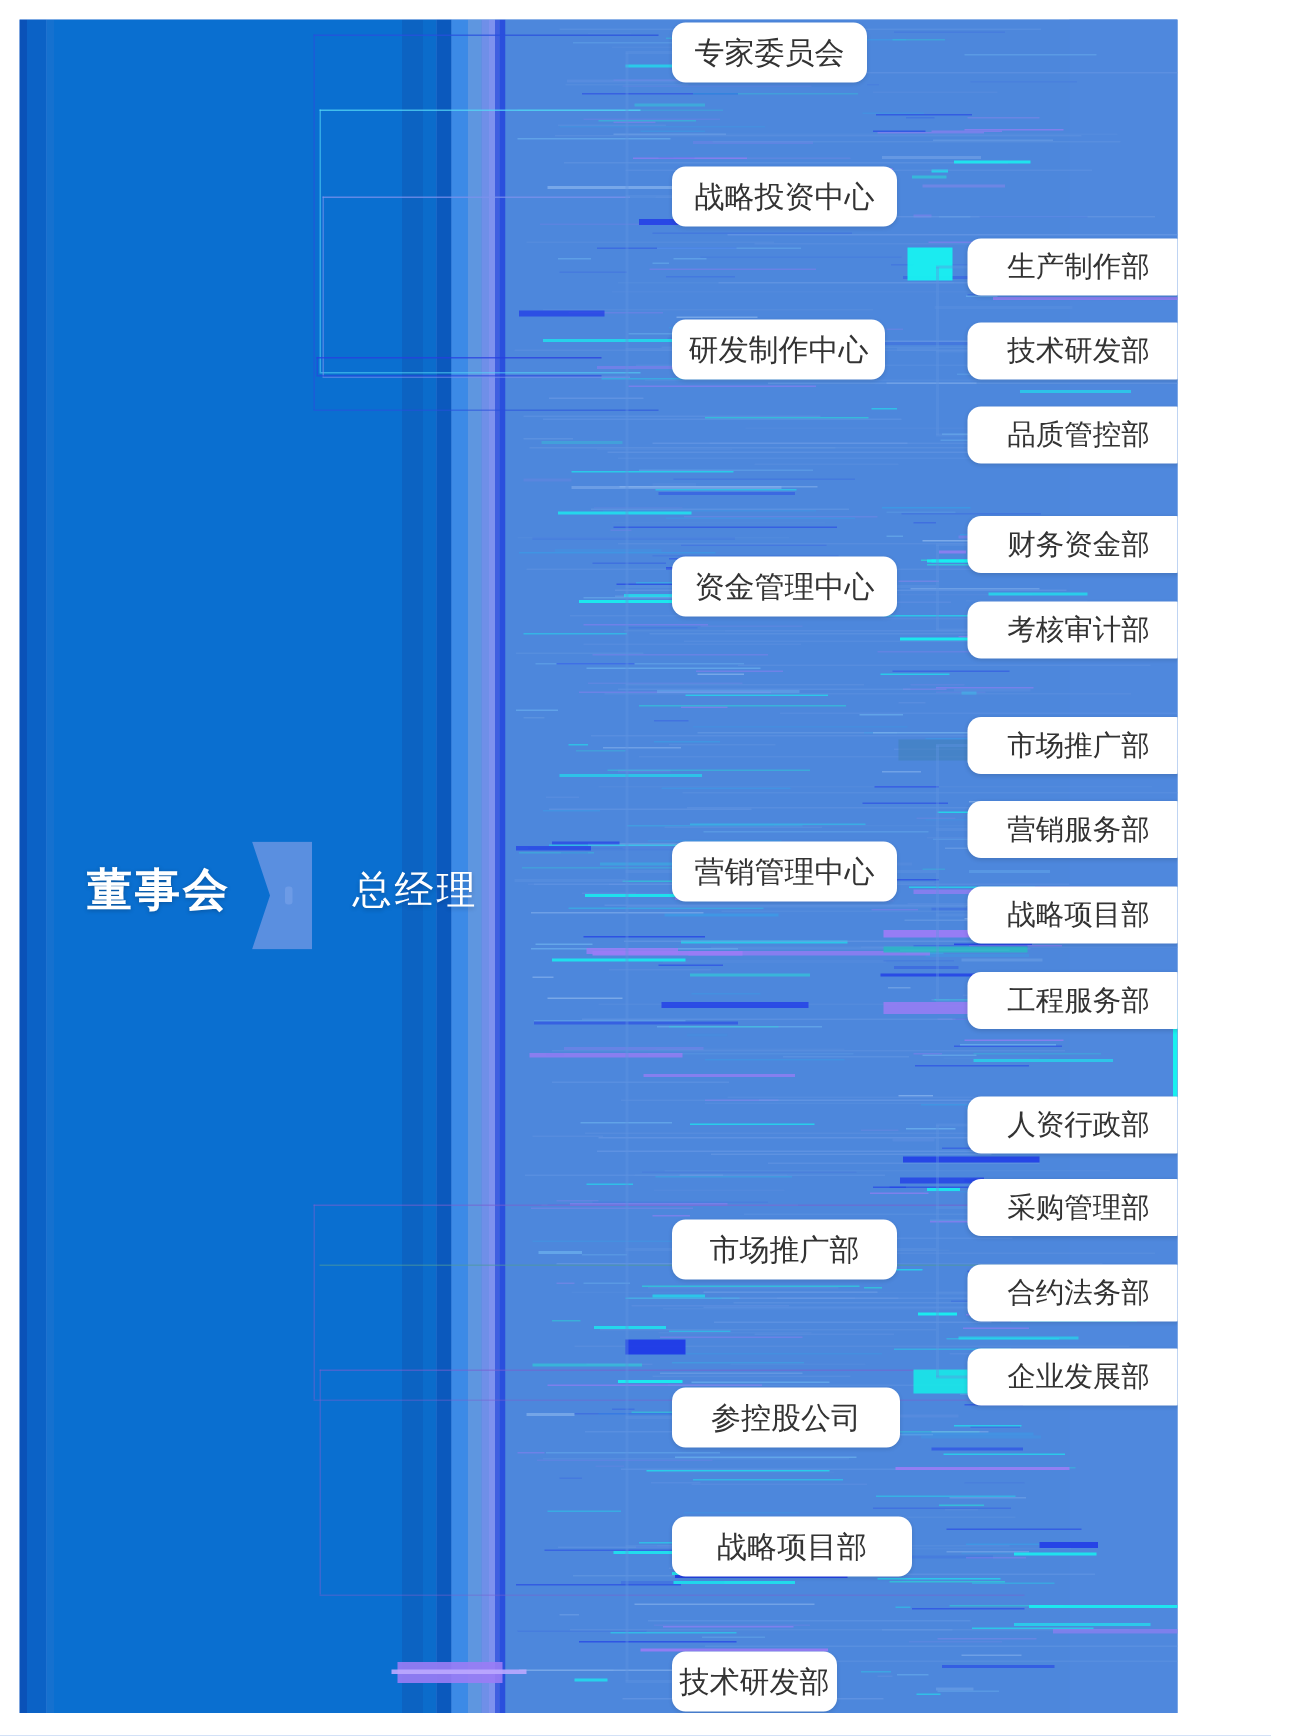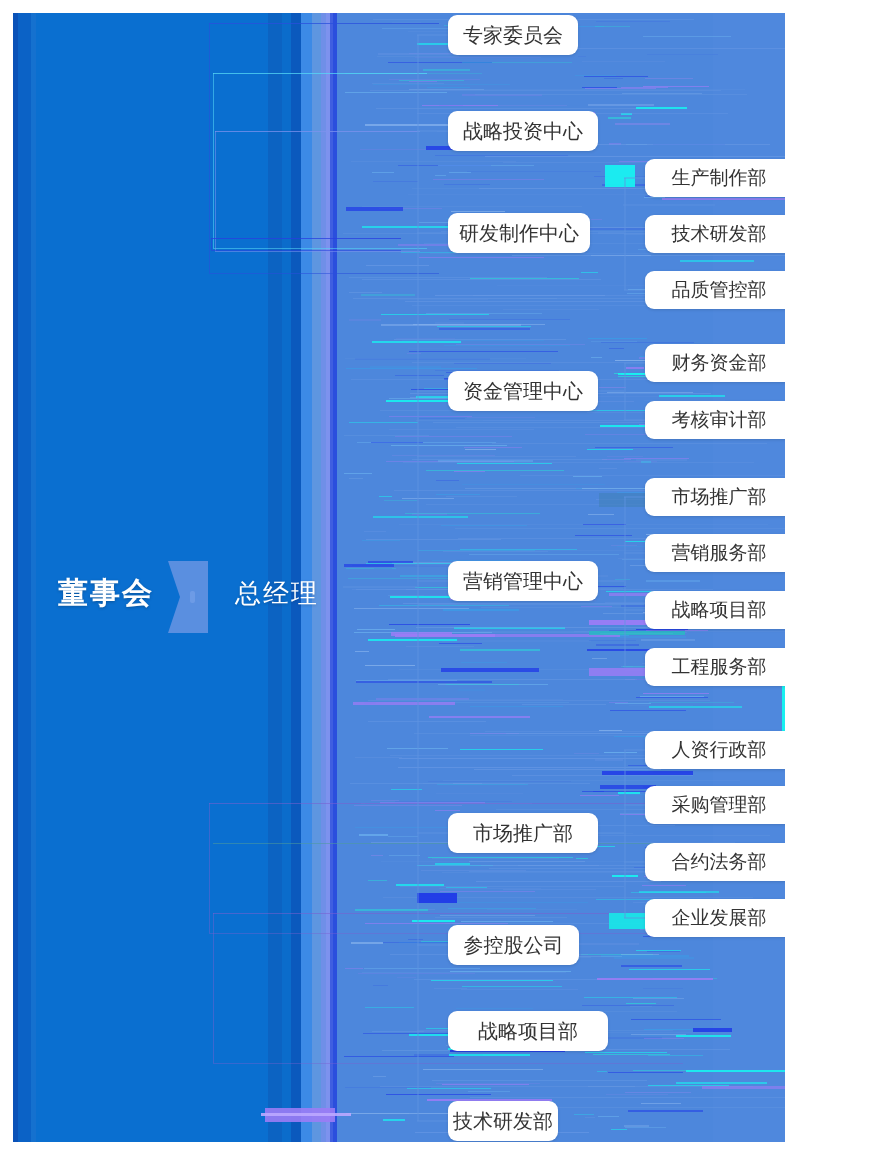--- a/index.html
+++ b/index.html
@@ -789,21 +789,21 @@
 
   <div class="root-label" id="node-gm">总经理</div>
 
   <div id="node-layer">
       <div class="node lvl2" style="left: 435px; top: 2px; width: 130px;">专家委员会</div>
       <div class="node lvl2" style="left: 435px; top: 98px; width: 150px;">战略投资中心</div>
       <div class="node lvl2" style="left: 435px; top: 200px; width: 142px;">研发制作中心</div>
       <div class="node lvl2" style="left: 435px; top: 358px; width: 150px;">资金管理中心</div>
       <div class="node lvl2" style="left: 435px; top: 548px; width: 150px;">营销管理中心</div>
       <div class="node lvl2" style="left: 435px; top: 800px; width: 150px;">市场推广部</div>
-      <div class="node lvl2" style="left: 435px; top: 912px; width: 131px;">参控股公司</div>
+      <div class="node lvl2" style="left: 435px; top: 912px; width: 152px;">参控股公司</div>
       <div class="node lvl2" style="left: 435px; top: 998px; width: 160px;">战略项目部</div>
       <div class="node lvl2" style="left: 435px; top: 1088px; width: 110px;">技术研发部</div>
       <div class="node lvl3" style="left: 632px; top: 146px; width: 148px;">生产制作部</div>
       <div class="node lvl3" style="left: 632px; top: 202px; width: 148px;">技术研发部</div>
       <div class="node lvl3" style="left: 632px; top: 258px; width: 148px;">品质管控部</div>
       <div class="node lvl3" style="left: 632px; top: 331px; width: 148px;">财务资金部</div>
       <div class="node lvl3" style="left: 632px; top: 388px; width: 148px;">考核审计部</div>
       <div class="node lvl3" style="left: 632px; top: 465px; width: 148px;">市场推广部</div>
       <div class="node lvl3" style="left: 632px; top: 521px; width: 148px;">营销服务部</div>
       <div class="node lvl3" style="left: 632px; top: 578px; width: 148px;">战略项目部</div>

